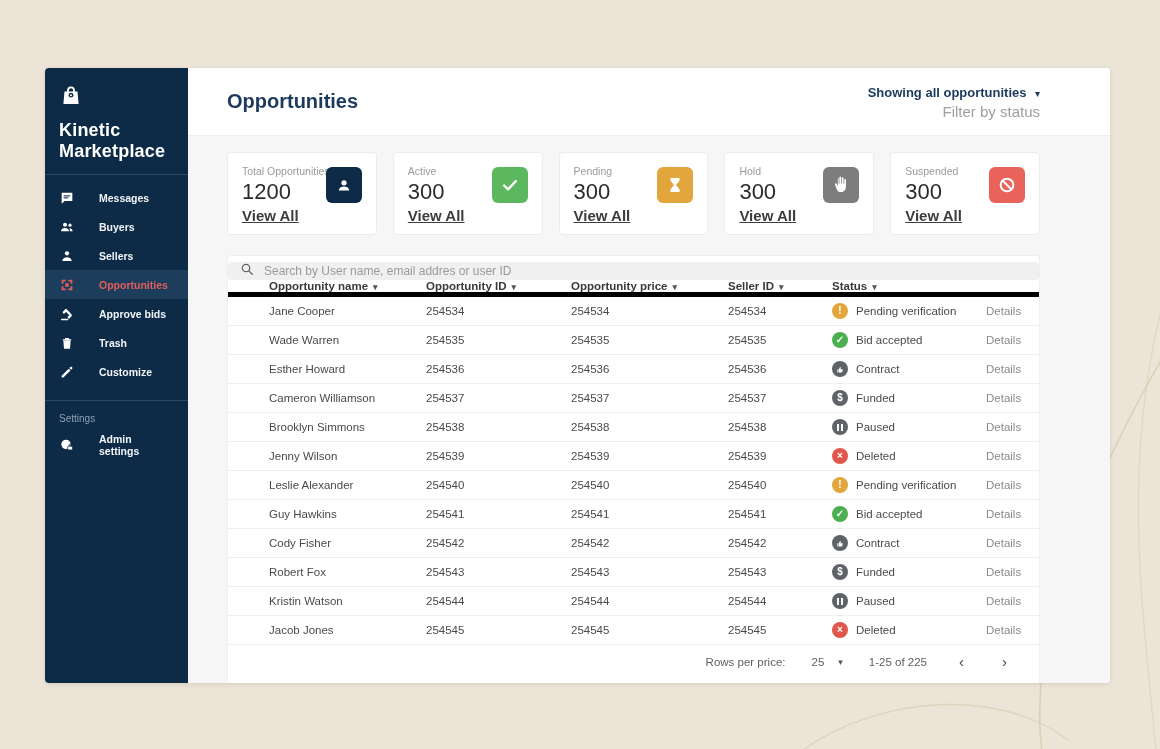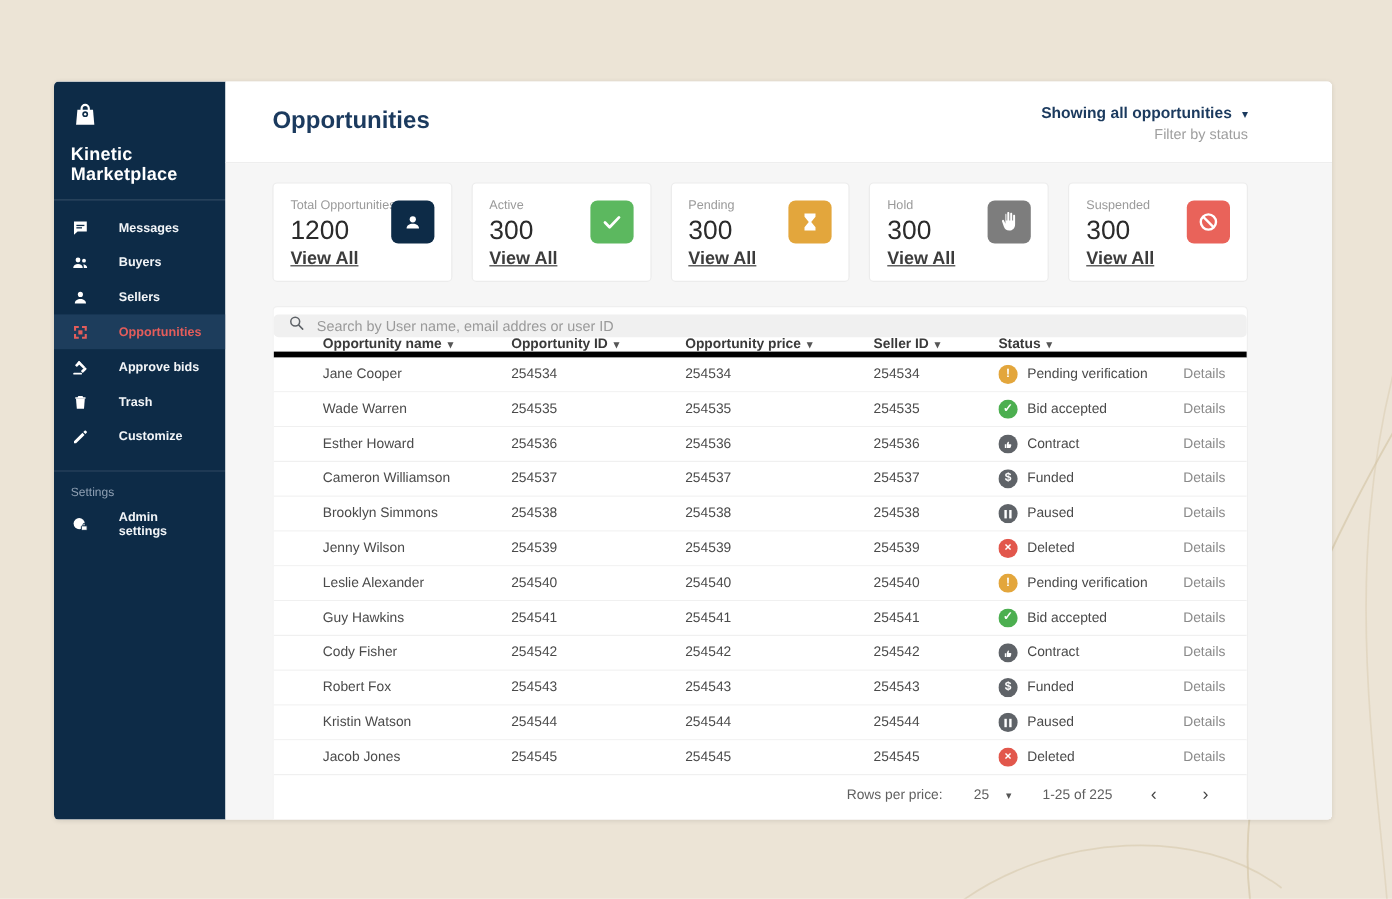--- a/index.html
+++ b/index.html
@@ -16,41 +16,41 @@
     position:absolute; left:45px; top:68px; width:1065px; height:615px;
     display:flex; border-radius:4px; overflow:hidden;
     box-shadow:0 1px 4px rgba(0,0,0,.10);
     background:#fff;
   }
 
   
   .sidebar { width:143px; background:#0d2b47; color:#fff; flex-shrink:0; display:flex; flex-direction:column; }
   .brand { padding:16px 14px 12px; border-bottom:1px solid rgba(255,255,255,.14); }
   .brand .logo { width:24px; height:24px; display:block; margin-bottom:12px; }
-  .brand-name { font-size:15px; font-weight:bold; letter-spacing:.2px; }
+  .brand-name { font-size:18px; font-weight:bold; letter-spacing:.2px; }
   .nav { padding:8px 0; }
   .nav-item { display:flex; align-items:center; height:29px; padding:0 14px; cursor:pointer; }
   .nav-item .icon { width:16px; height:16px; color:#fff; flex-shrink:0; }
   .nav-item .icon svg { width:16px; height:16px; display:block; }
   .nav-item .lbl { font-size:10.5px; font-weight:bold; margin-left:24px; color:#f2f5f8; }
   .nav-item.active { background:#1d3d5c; }
   .nav-item.active .lbl { color:#e35d5b; }
   .nav-item.active .icon { color:#e35d5b; }
   .side-divider { border-top:1px solid rgba(255,255,255,.14); margin:6px 0 0; }
   .section-label { font-size:10px; color:#8fa0b3; padding:12px 14px 6px; }
 
   
   .main { flex:1; display:flex; flex-direction:column; background:#fff; min-width:0; }
   .page-header { height:68px; display:flex; align-items:center; justify-content:space-between;
                  padding:0 70px 0 39px; border-bottom:1px solid #eeeeee; background:#fff; }
   .page-title { font-size:20px; font-weight:bold; color:#1b3a5e; }
   .filter { text-align:right; cursor:pointer; }
   .filter-main { font-size:13px; font-weight:bold; color:#1b3a5e; }
   .filter-caret { font-size:10px; color:#1b3a5e; margin-left:4px; }
-  .filter-sub { font-size:12px; color:#9e9e9e; margin-top:2px; }
+  .filter-sub { font-size:15px; color:#9e9e9e; margin-top:2px; }
 
   .content { flex:1; background:#f6f6f6; padding:16px 70px 0 39px; display:flex; flex-direction:column; min-height:0; }
 
   
   .cards { display:flex; gap:16px; margin-bottom:20px; }
   .card { flex:1; background:#fff; border:1px solid #ececec; border-radius:4px; padding:12px 14px 10px; position:relative; height:83px; }
   .card-label { font-size:10.5px; color:#9a9a9a; }
   .card-value { font-size:22px; color:#2b2b2b; margin-top:2px; }
   .card-icon { position:absolute; top:14px; right:14px; width:36px; height:36px; border-radius:6px;
                display:flex; align-items:center; justify-content:center; color:#fff; }

